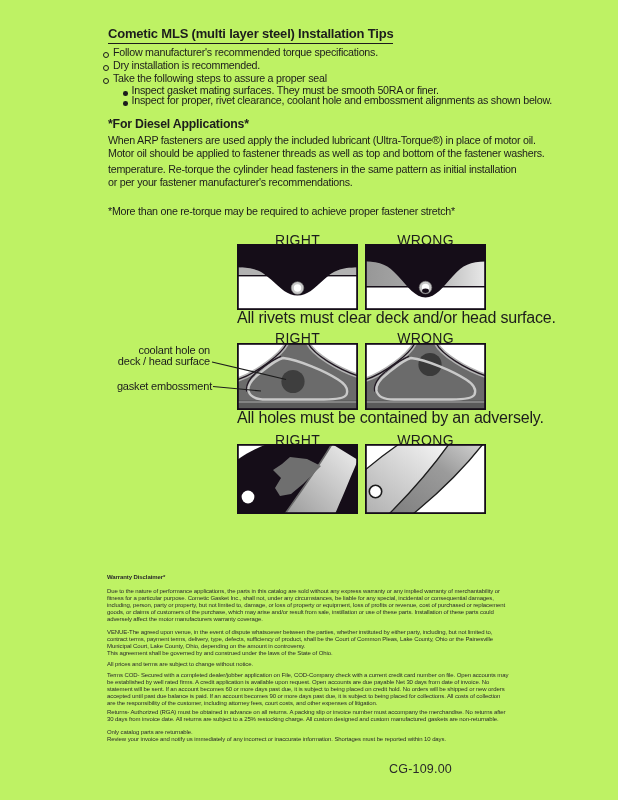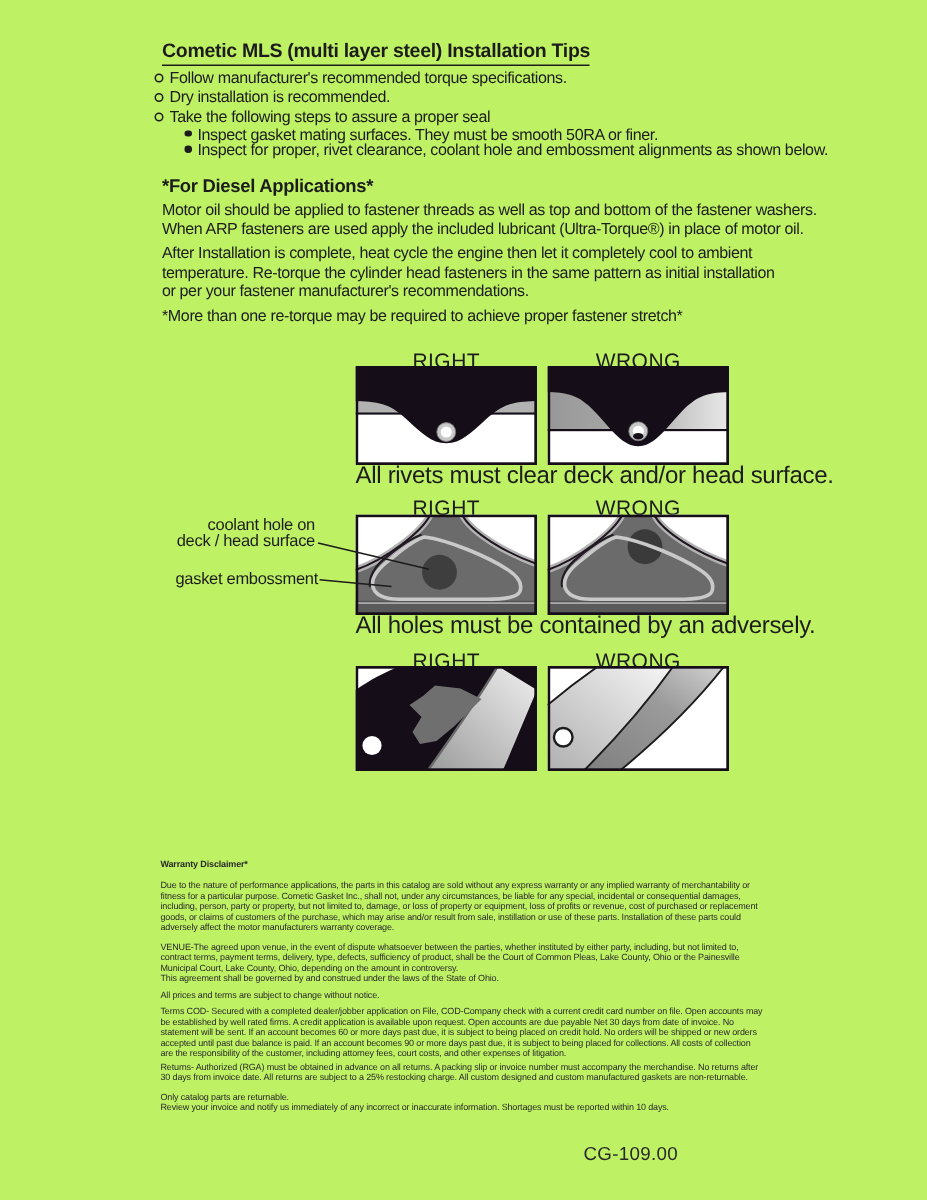--- a/index.html
+++ b/index.html
@@ -5,21 +5,21 @@
   html,body{margin:0;padding:0;background:#ffffff;}
   .page{position:relative;width:618px;height:800px;background:#bef264;
         font-family:"Liberation Sans",sans-serif;color:#1c1c1c;overflow:hidden;}
   .abs{position:absolute;}
 
   
   .doc-title{left:108px;top:26px;font-size:13px;font-weight:bold;letter-spacing:-0.2px;
              border-bottom:1.6px solid #1c1c1c;padding-bottom:1.5px;white-space:nowrap;}
 
   
-  .tip-row{display:flex;align-items:flex-start;white-space:nowrap;}
+  .tip-row{display:flex;align-items:flex-end;white-space:nowrap;}
   .tip-text{font-size:10.7px;letter-spacing:-0.25px;}
   .b-open{width:4px;height:4px;border:1px solid #1c1c1c;border-radius:50%;
           display:inline-block;margin:3px 4px 0 0;flex:0 0 auto;}
   .b-fill{width:4.6px;height:4.6px;background:#1c1c1c;border-radius:50%;
           display:inline-block;margin:3px 4px 0 0;flex:0 0 auto;}
 
   
   .sec-head{font-size:12.3px;font-weight:bold;letter-spacing:-0.2px;white-space:nowrap;}
   .body-line{font-size:10.7px;letter-spacing:-0.25px;line-height:12.7px;white-space:nowrap;}
 
@@ -60,26 +60,25 @@
     <span class="tip-text">Inspect gasket mating surfaces.  They must be smooth 50RA or finer.</span>
   </div>
   <div class="abs tip-row" style="left:123px;top:94px;">
     <span class="b-fill"></span>
     <span class="tip-text">Inspect for proper, rivet clearance, coolant hole and embossment alignments as shown below.</span>
   </div>
 
   <div class="abs sec-head" style="left:108px;top:116.5px;">*For Diesel Applications*</div>
 
   <div class="abs" style="left:108px;top:134px;">
+    <div class="body-line">When ARP fasteners are used apply the included lubricant (Ultra-Torque®) in place of motor oil.</div>
     <div class="body-line">Motor oil should be applied to fastener threads as well as top and bottom of the fastener washers.</div>
-    <div class="body-line">When ARP fasteners are used apply the included lubricant (Ultra-Torque®) in place of motor oil.</div>
   </div>
 
   <div class="abs" style="left:108px;top:163px;">
-    <div class="body-line">After Installation is complete, heat cycle the engine then let it completely cool to ambient</div>
     <div class="body-line">temperature. Re-torque the cylinder head fasteners in the same pattern as initial installation</div>
     <div class="body-line">or per your fastener manufacturer's recommendations.</div>
   </div>
 
   <div class="abs body-line" style="left:108px;top:205px;">*More than one re-torque may be required to achieve proper fastener stretch*</div>
 
   <div class="abs fig-label" style="left:237px;top:232px;">RIGHT</div>
   <div class="abs fig-label" style="left:365px;top:232px;">WRONG</div>
 
   <svg class="abs" style="left:237px;top:244px;" width="121" height="66" viewBox="0 0 121 66">

